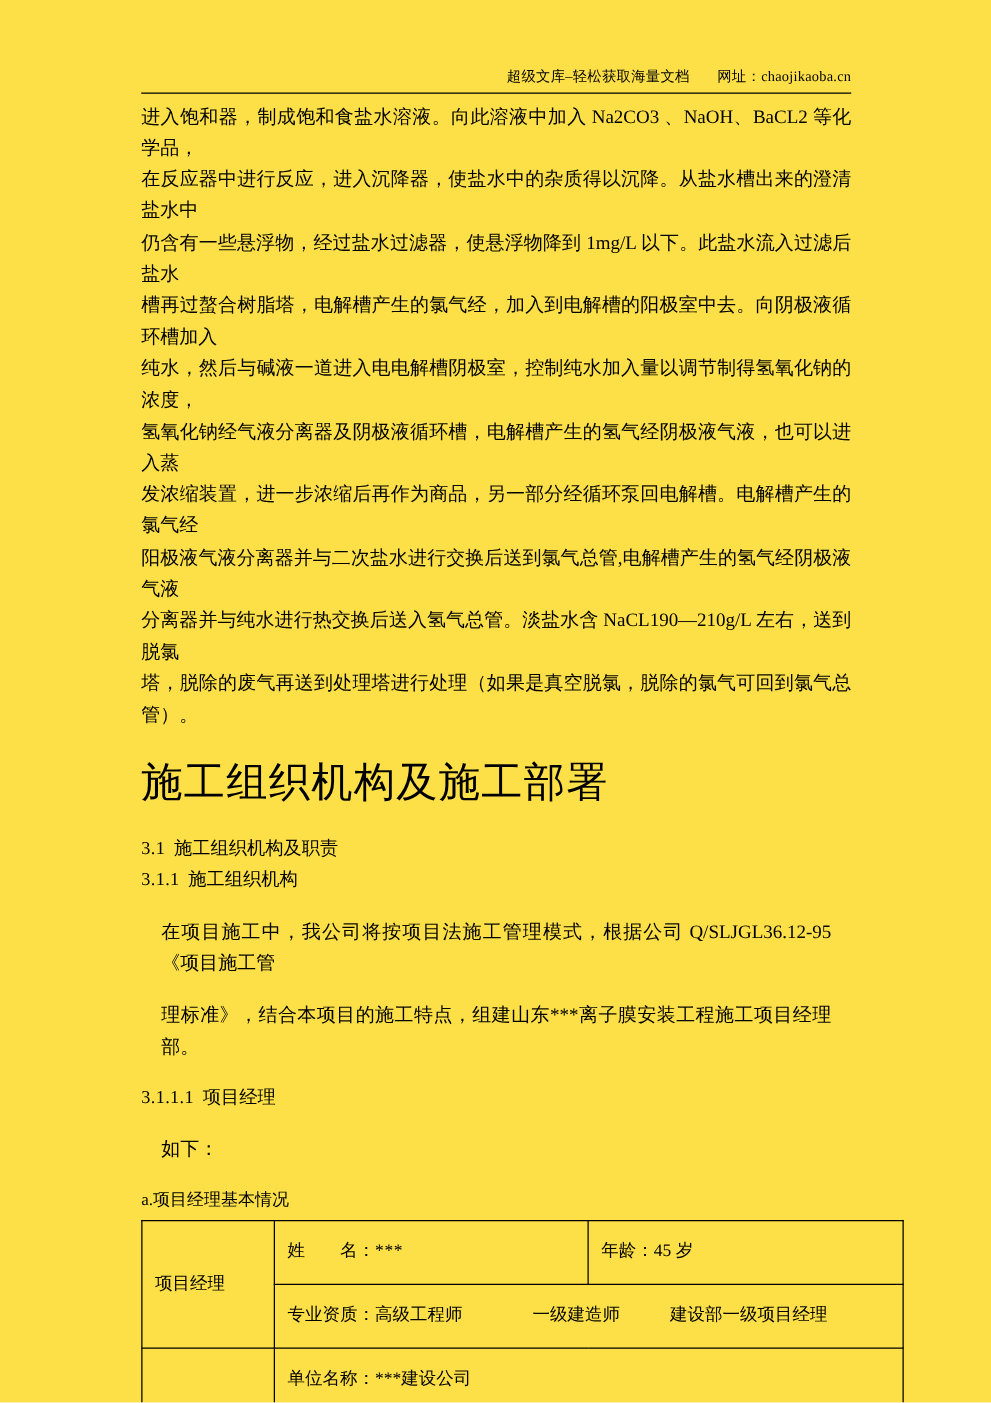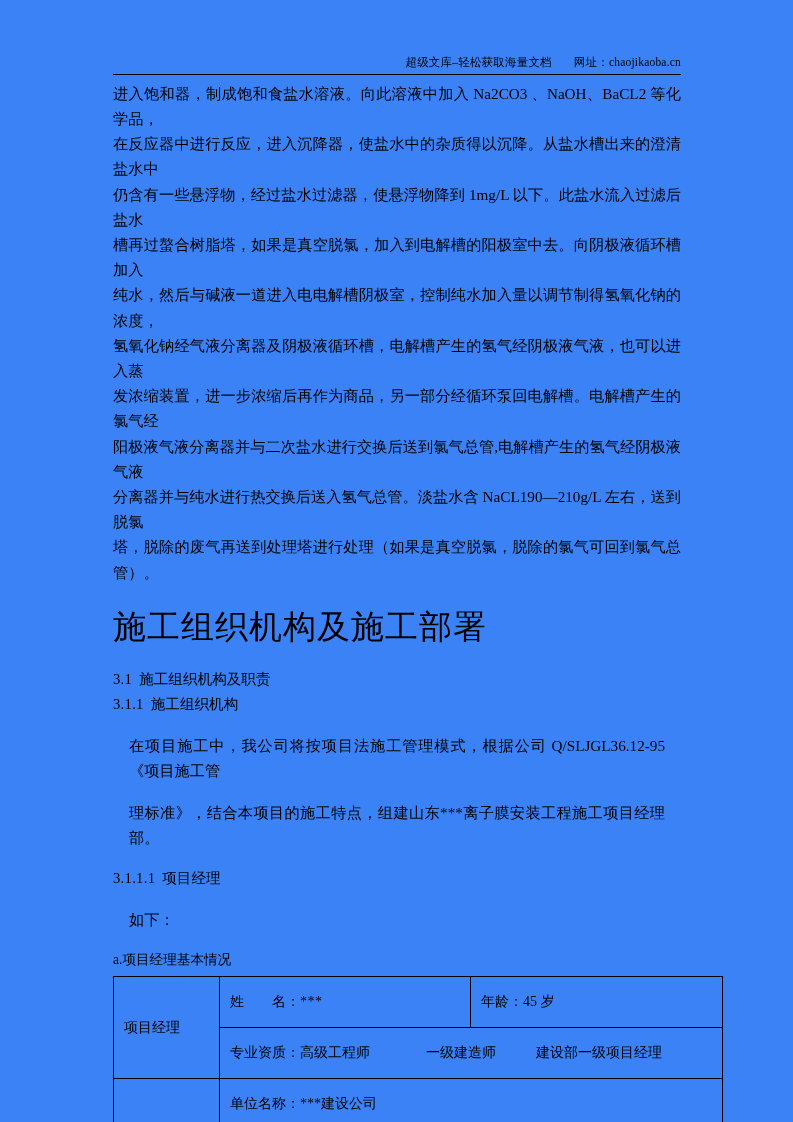--- a/index.html
+++ b/index.html
@@ -8,21 +8,21 @@
     background: #ffffff;
   }
   body {
     font-family: "Liberation Serif", "DejaVu Serif", serif;
     color: #000000;
   }
   .page {
     position: relative;
     width: 793px;
     height: 1122px;
-    background: #3b82f6;
+    background: #fde047;
     overflow: hidden;
     box-sizing: border-box;
   }
   .content {
     position: absolute;
     left: 113px;
     top: 0;
     width: 568px;
   }
 
@@ -160,21 +160,21 @@
 
     <div class="page-header">
       <span class="hdr-title">超级文库–轻松获取海量文档</span><span class="hdr-gap"></span><span class="hdr-url-label">网址：</span><span class="hdr-url">chaojikaoba.cn</span>
     </div>
     <div class="header-rule"></div>
 
     <div class="body-block">
       <p>进入饱和器，制成饱和食盐水溶液。向此溶液中加入 Na2CO3 、NaOH、BaCL2 等化学品，</p>
       <p>在反应器中进行反应，进入沉降器，使盐水中的杂质得以沉降。从盐水槽出来的澄清盐水中</p>
       <p>仍含有一些悬浮物，经过盐水过滤器，使悬浮物降到 1mg/L 以下。此盐水流入过滤后盐水</p>
-      <p>槽再过螯合树脂塔，如果是真空脱氯，加入到电解槽的阳极室中去。向阴极液循环槽加入</p>
+      <p>槽再过螯合树脂塔，电解槽产生的氯气经，加入到电解槽的阳极室中去。向阴极液循环槽加入</p>
       <p>纯水，然后与碱液一道进入电电解槽阴极室，控制纯水加入量以调节制得氢氧化钠的浓度，</p>
       <p>氢氧化钠经气液分离器及阴极液循环槽，电解槽产生的氢气经阴极液气液，也可以进入蒸</p>
       <p>发浓缩装置，进一步浓缩后再作为商品，另一部分经循环泵回电解槽。电解槽产生的氯气经</p>
       <p>阳极液气液分离器并与二次盐水进行交换后送到氯气总管,电解槽产生的氢气经阴极液气液</p>
       <p>分离器并与纯水进行热交换后送入氢气总管。淡盐水含 NaCL190—210g/L 左右，送到脱氯</p>
       <p>塔，脱除的废气再送到处理塔进行处理（如果是真空脱氯，脱除的氯气可回到氯气总管）。</p>
     </div>
 
     <div class="chapter-title">施工组织机构及施工部署</div>
 

